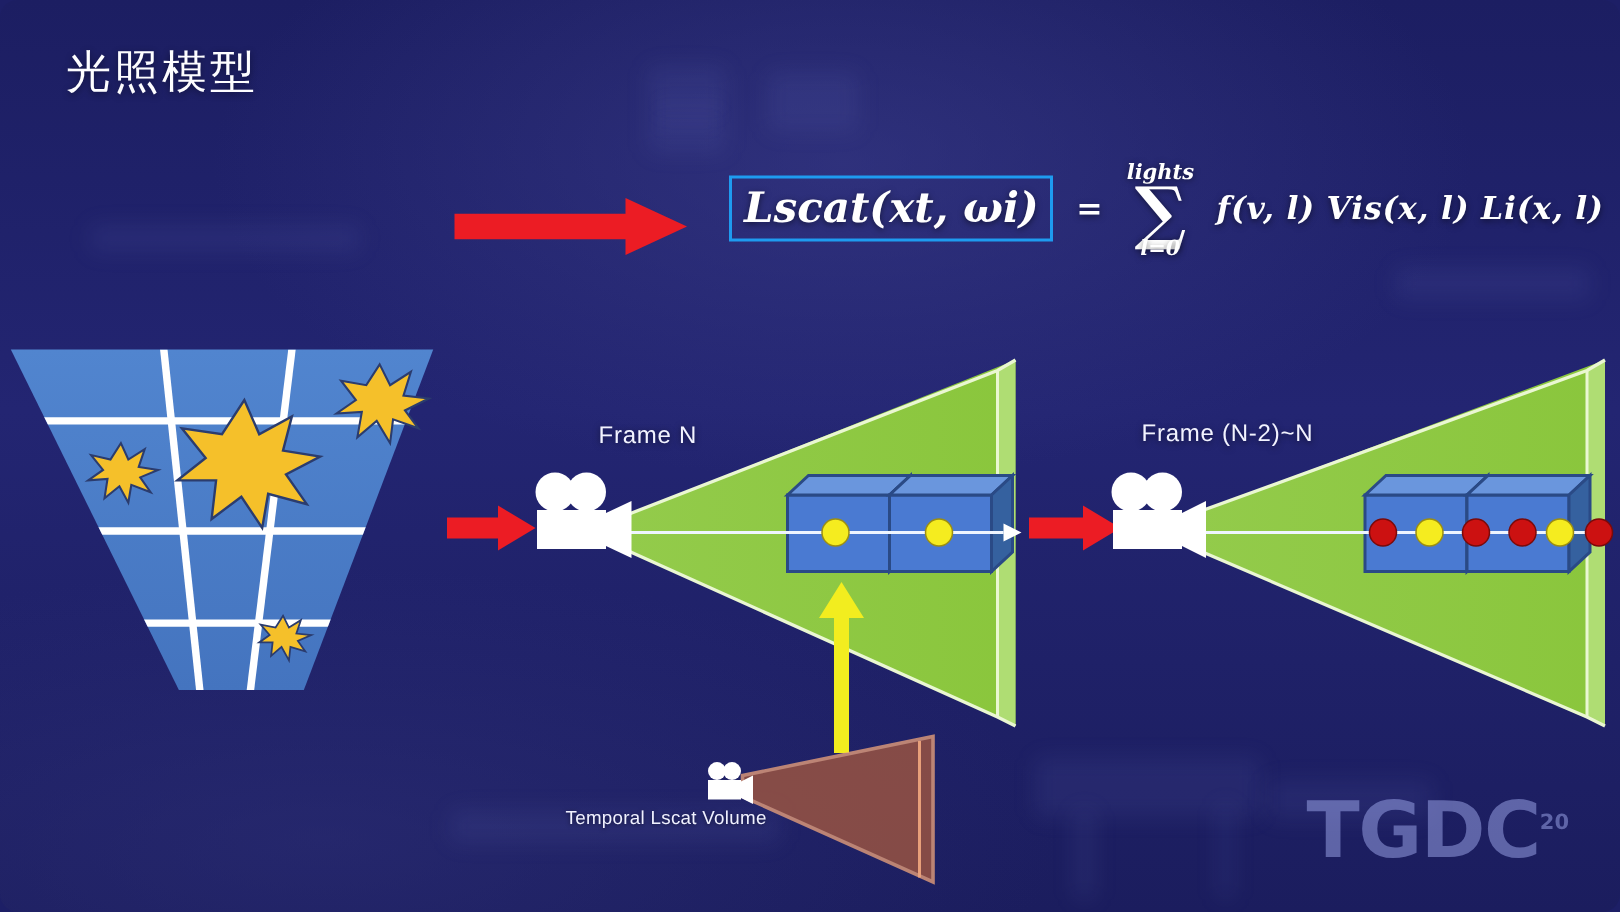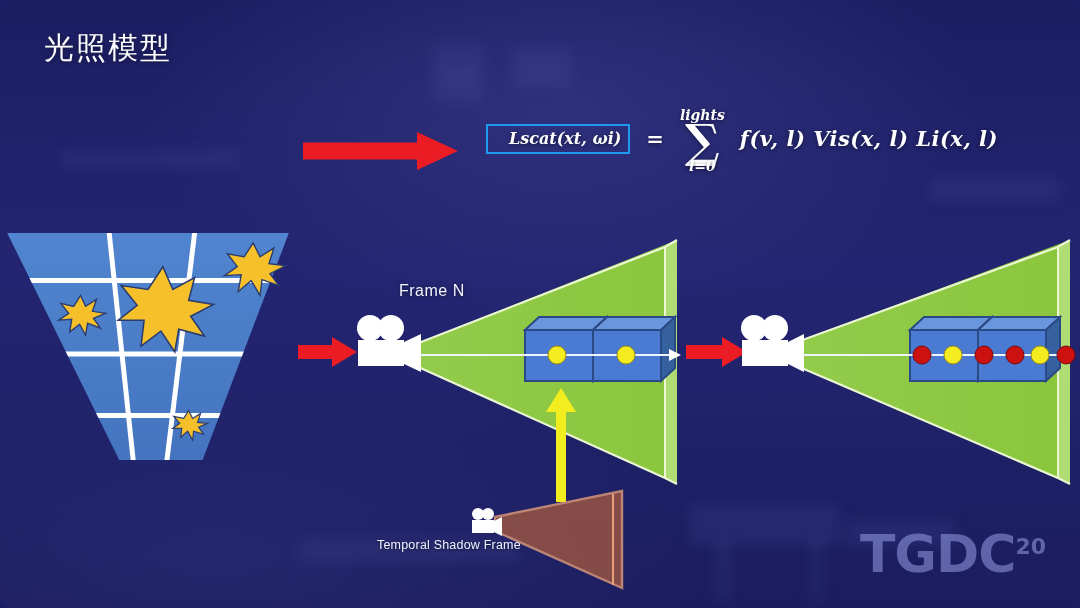--- a/index.html
+++ b/index.html
@@ -46,21 +46,21 @@
   
   .formula{
     position:absolute;left:486px;top:106px;
     color:#ffffff;white-space:nowrap;
     font-family:"DejaVu Serif","Liberation Serif",serif;
     font-style:italic;font-weight:bold;
     text-shadow:0 1px 4px rgba(0,0,0,.5);
   }
   .fbox{
     display:inline-block;border:2.5px solid #1e9bf0;
-    padding:3px 7px 4px 21px;font-size:16px;vertical-align:middle;
+    padding:3px 7px 4px 8px;font-size:28px;vertical-align:middle;
   }
   .feq{display:inline-block;font-size:21px;vertical-align:middle;padding:0 16px;}
   .sigmawrap{display:inline-block;text-align:center;vertical-align:middle;line-height:1;position:relative;top:2px;}
   .sigmawrap .lim{font-size:14px;display:block;font-weight:bold;}
   .sigmawrap .lim.top{margin-bottom:-4px;}
   .sigmawrap .lim.bot{margin-top:-5px;}
   .sigmawrap .sig{font-size:46px;display:block;font-style:normal;font-family:"DejaVu Serif",serif;}
   .fterms{display:inline-block;font-size:21px;vertical-align:middle;padding-left:15px;letter-spacing:.5px;}
 
   
@@ -77,21 +77,21 @@
   }
 
   
   .tgdc{
     position:absolute;right:34px;bottom:24px;
     color:rgba(150,158,225,.55);
     font-size:52px;font-weight:bold;letter-spacing:-1px;
     font-family:"DejaVu Sans","Liberation Sans",sans-serif;
     filter:blur(.4px);
   }
-  .tgdc sup{font-size:22px;vertical-align:super;letter-spacing:0;}
+  .tgdc sup{font-size:14px;vertical-align:super;letter-spacing:0;}
   .watermark{
     position:absolute;right:20px;bottom:28px;
     color:#ffffff;font-size:27px;font-weight:bold;letter-spacing:.5px;
     font-family:"DejaVu Sans","Liberation Sans",sans-serif;
     text-shadow:0 1px 4px rgba(0,0,0,.55);
     white-space:nowrap;
   }
   svg{display:block;overflow:visible;}
 </style>
 </head>
@@ -213,27 +213,28 @@
   <svg style="position:absolute;left:470px;top:485px;" width="160" height="110" viewBox="0 0 160 110">
     <polygon points="25,32 152,6 152,103 25,46" fill="#a3583f" opacity=".78" stroke="#e8a07a" stroke-width="2.4"></polygon>
     <line x1="143" y1="9" x2="143" y2="100" stroke="#e8a07a" stroke-width="2"></line>
     <g>
       <circle cx="8" cy="29" r="6" fill="#ffffff"></circle>
       <circle cx="18" cy="29" r="6" fill="#ffffff"></circle>
       <rect x="2" y="35" width="22" height="13" fill="#ffffff"></rect>
       <polygon points="24,36 32,32 32,51 24,47" fill="#ffffff"></polygon>
     </g>
   </svg>
-  <div class="tsvlabel" style="left:377px;top:538px;">Temporal Shadow Frame</div>
+  <div class="tsvlabel" style="left:377px;top:538px;">Temporal Lscat Volume</div>
 
   <div class="rarrow" style="left:686px;top:337px;width:62px;height:30px;">
     <div class="shaft" style="width:40px;height:14px;"></div>
     <div class="head" style="left:36px;border-width:15px 0 15px 25px;"></div>
   </div>
 
+  <div class="flabel" style="left:761px;top:281px;">Frame (N-2)~N</div>
 
   <svg style="position:absolute;left:740px;top:238px;" width="338" height="250" viewBox="0 0 338 250">
     <defs>
       <linearGradient id="greenGradB" x1="0" y1="0" x2="1" y2="0">
         <stop offset="0%" stop-color="#93cb4b"></stop>
         <stop offset="100%" stop-color="#8ac63c"></stop>
       </linearGradient>
     </defs>
     <polygon points="57,104 330,2 330,246 57,128" fill="url(#greenGradB)"></polygon>
     <polygon points="318,9 330,2 330,246 318,240" fill="#b5e07d" opacity=".85"></polygon>

